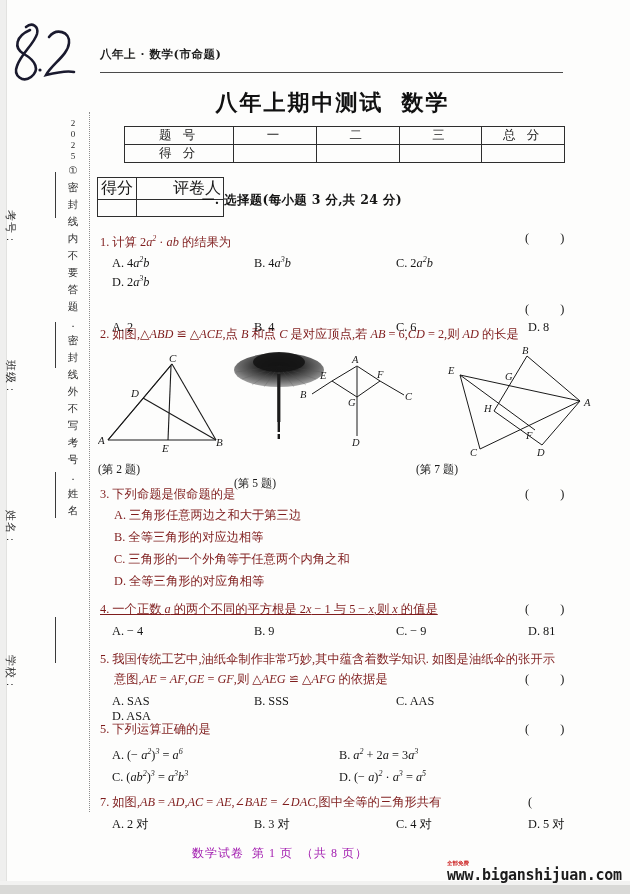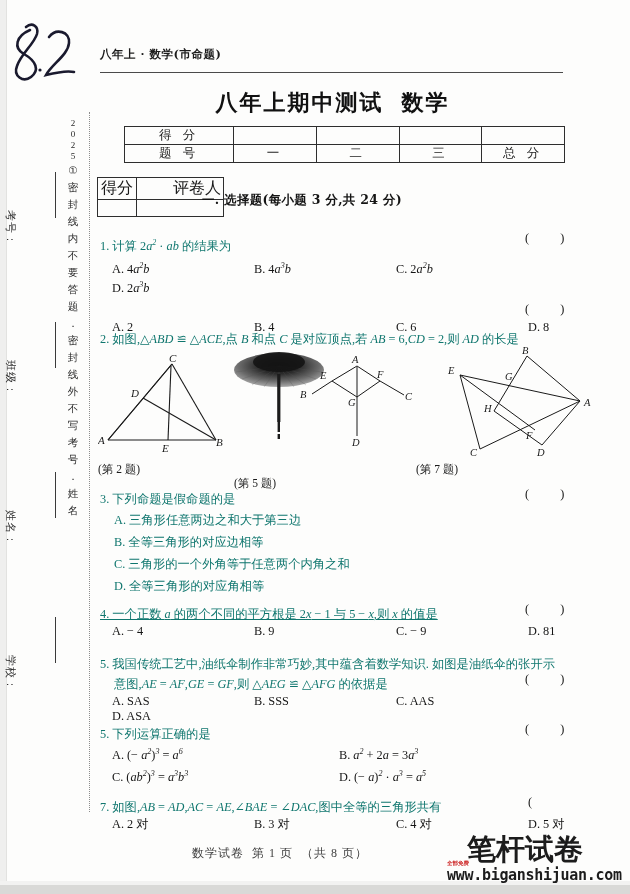--- a/index.html
+++ b/index.html
@@ -158,22 +158,22 @@
     color: #141414;
     font-family: "DejaVu Serif", "Liberation Serif", serif;
   }
 
   
   .q {
     position: absolute;
     left: 100px;
     width: 465px;
     font-size: 12.3px;
-    line-height: 24px;
-    color: #0f766e;
+    line-height: 15px;
+    color: #7f1d1d;
   }
   .opts {
     position: absolute;
     left: 100px;
     width: 465px;
     font-size: 12.3px;
     line-height: 15px;
     color: #151515;
   }
   .opts span.o {
@@ -205,21 +205,21 @@
   }
 
   
   .footer {
     position: absolute;
     left: 100px; top: 845px;
     width: 360px;
     text-align: center;
     font-size: 12px;
     letter-spacing: 1px;
-    color: #404040;
+    color: #a21caf;
   }
   .footer .sp { display:inline-block; width:8px; }
 
   
   .wm {
     position: absolute;
     left: 447px; top: 836px;
     width: 182px; height: 52px;
   }
   .wm-cn {
@@ -309,32 +309,32 @@
 
 <div class="hdr-label">八年上 · 数学(市命题)</div>
 <div class="hdr-rule"></div>
 <div class="paper-title">
   <span>八年上期中测试</span><span class="gap"></span><span>数学</span>
 </div>
 
 <table class="score-table">
   <tbody>
       <tr>
+    <td class="lab">题 号</td>
+    <td class="cl">一</td>
+    <td class="cl">二</td>
+    <td class="cl">三</td>
+    <td class="tot">总 分</td>
+  </tr>
+  <tr>
     <td class="lab">得 分</td>
     <td class="cl"></td>
     <td class="cl"></td>
     <td class="cl"></td>
     <td class="tot"></td>
-  </tr>
-  <tr>
-    <td class="lab">题 号</td>
-    <td class="cl">一</td>
-    <td class="cl">二</td>
-    <td class="cl">三</td>
-    <td class="tot">总 分</td>
   </tr>
 </tbody>
   </table>
 
 <table class="grader">
   <tbody>
       <tr>
     <td class="c1">得分</td>
     <td class="c2">评卷人</td>
   </tr>
@@ -342,21 +342,21 @@
     <td class="c1"></td>
     <td class="c2"></td>
   </tr>
 </tbody>
   </table>
 
 <div class="sec-head">一. 选择题(每小题 3 分,共 24 分)</div>
 
 <div class="q" style="top:231px;">1. 计算 2<i class="m">a</i><sup class="m">2</sup> · <i class="m">ab</i> 的结果为</div>
 <div class="brk" style="left:525px; top:231px;">(   )</div>
-<div class="opts four" style="top:258px;">
+<div class="opts four" style="top:252px;">
   <span class="o">A. 4<i class="m">a</i><sup class="m">2</sup><i class="m">b</i></span><span class="o">B. 4<i class="m">a</i><sup class="m">3</sup><i class="m">b</i></span><span class="o">C. 2<i class="m">a</i><sup class="m">2</sup><i class="m">b</i></span><span class="o">D. 2<i class="m">a</i><sup class="m">3</sup><i class="m">b</i></span>
 </div>
 
 <div class="q" style="top:288px;margin-top:39px;">2. 如图,△<i class="m">ABD</i> ≌ △<i class="m">ACE</i>,点 <i class="m">B</i> 和点 <i class="m">C</i> 是对应顶点,若 <i class="m">AB</i> = 6,<i class="m">CD</i> = 2,则 <i class="m">AD</i> 的长是</div>
 <div class="brk" style="left:525px; top:302px;">(   )</div>
 <div class="opts four" style="top:320px;">
   <span class="o">A. 2</span><span class="o">B. 4</span><span class="o">C. 6</span><span class="o">D. 8</span>
 </div>
 
 <svg class="fig" style="left:98px; top:348px;" width="128" height="105" viewBox="0 0 128 105">
@@ -483,16 +483,15 @@
 <div class="brk" style="left:528px; top:795px;">(</div>
 <div class="opts four" style="top:817px;">
   <span class="o">A. 2 对</span><span class="o">B. 3 对</span><span class="o">C. 4 对</span><span class="o">D. 5 对</span>
 </div>
 
 <div class="footer">
   <span>数学试卷</span><span class="sp"></span><span>第 1 页</span><span class="sp"></span><span>（共 8 页）</span>
 </div>
 
 <div class="wm">
-  <div class="wm-cn">笔杆试卷</div>
   <div class="wm-free">全部免费</div>
   <div class="wm-url">www.biganshijuan.com</div>
 </div>
 
 </body></html>

